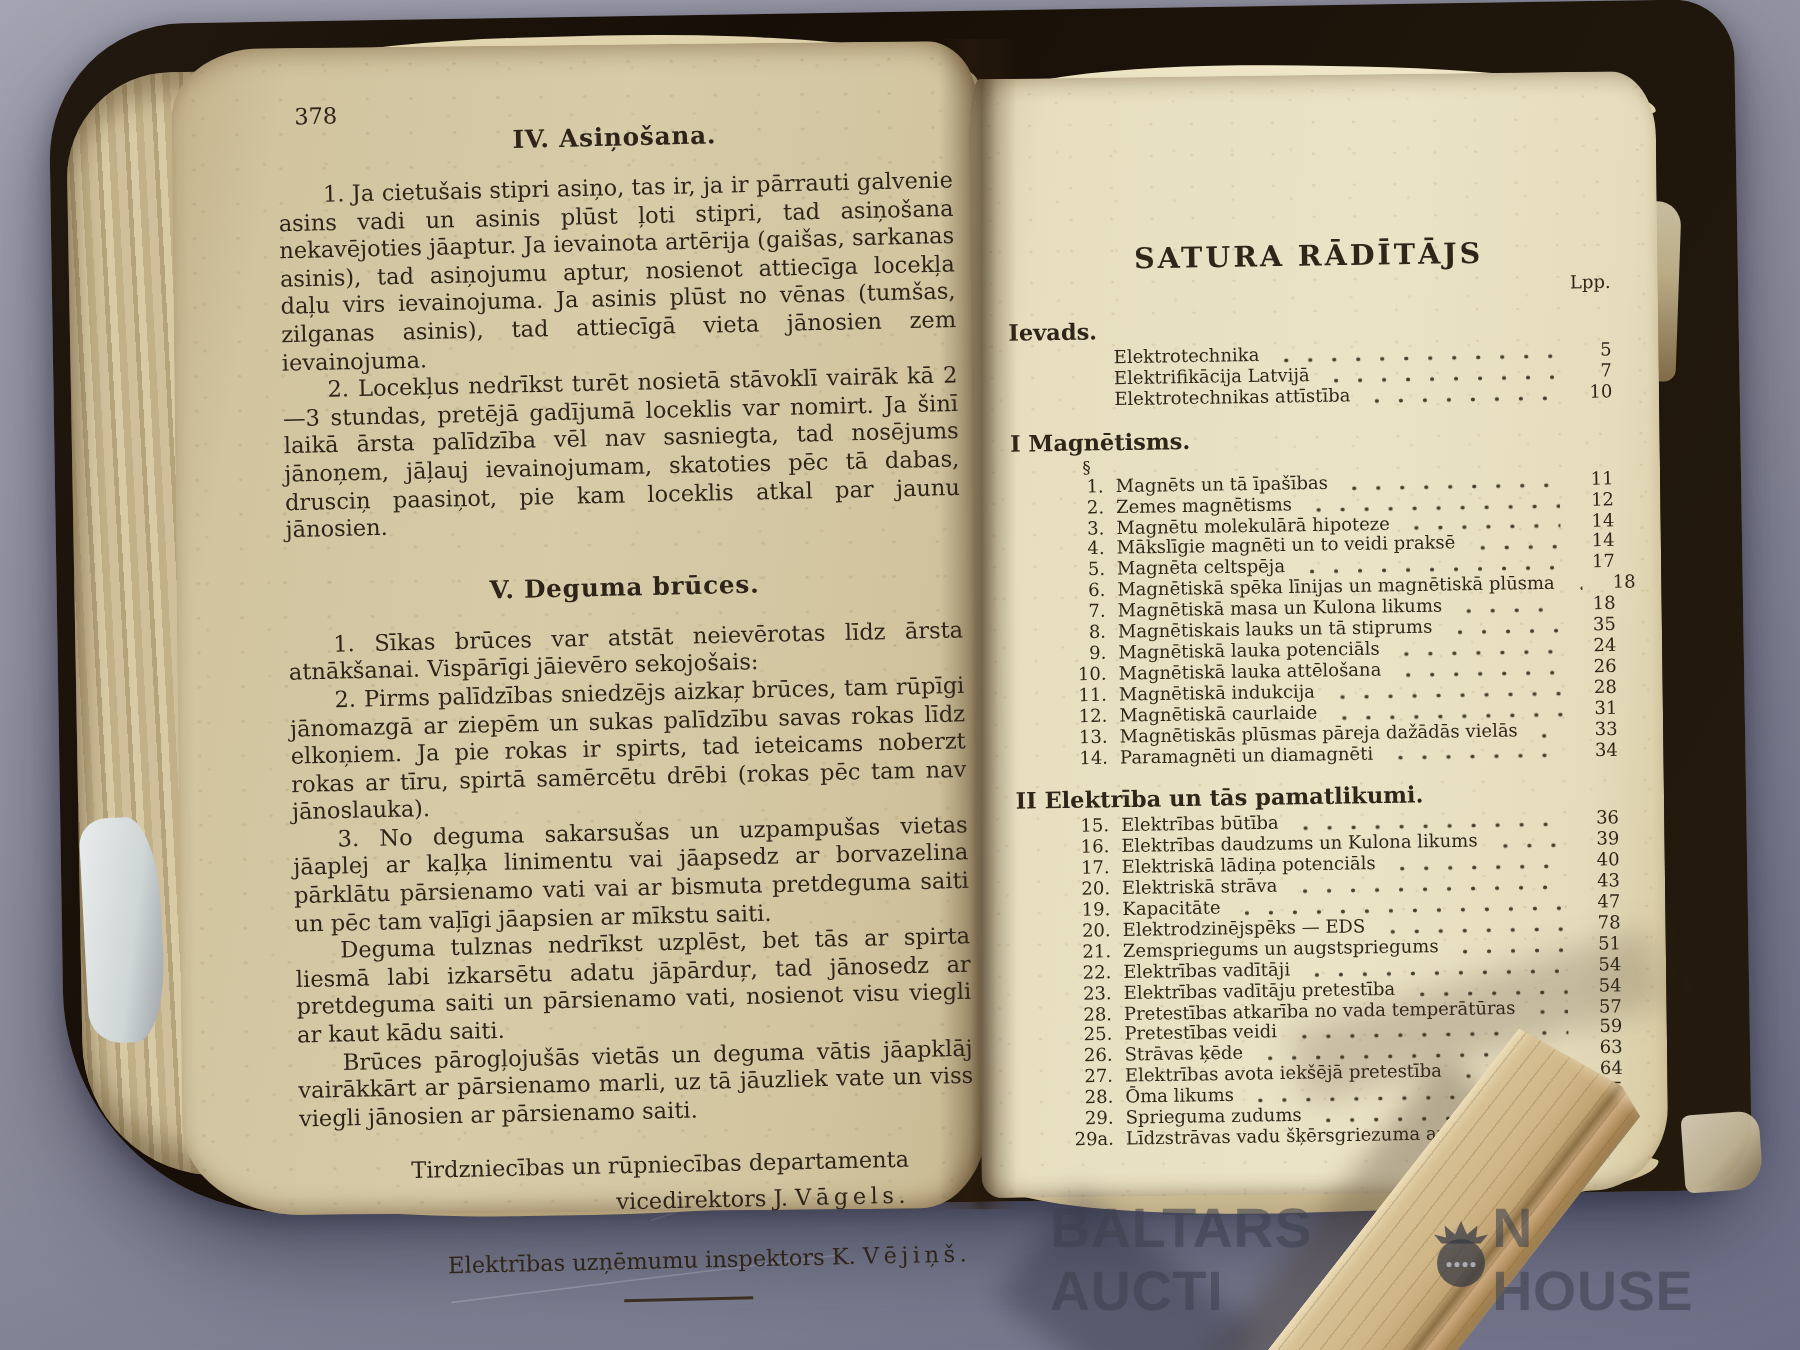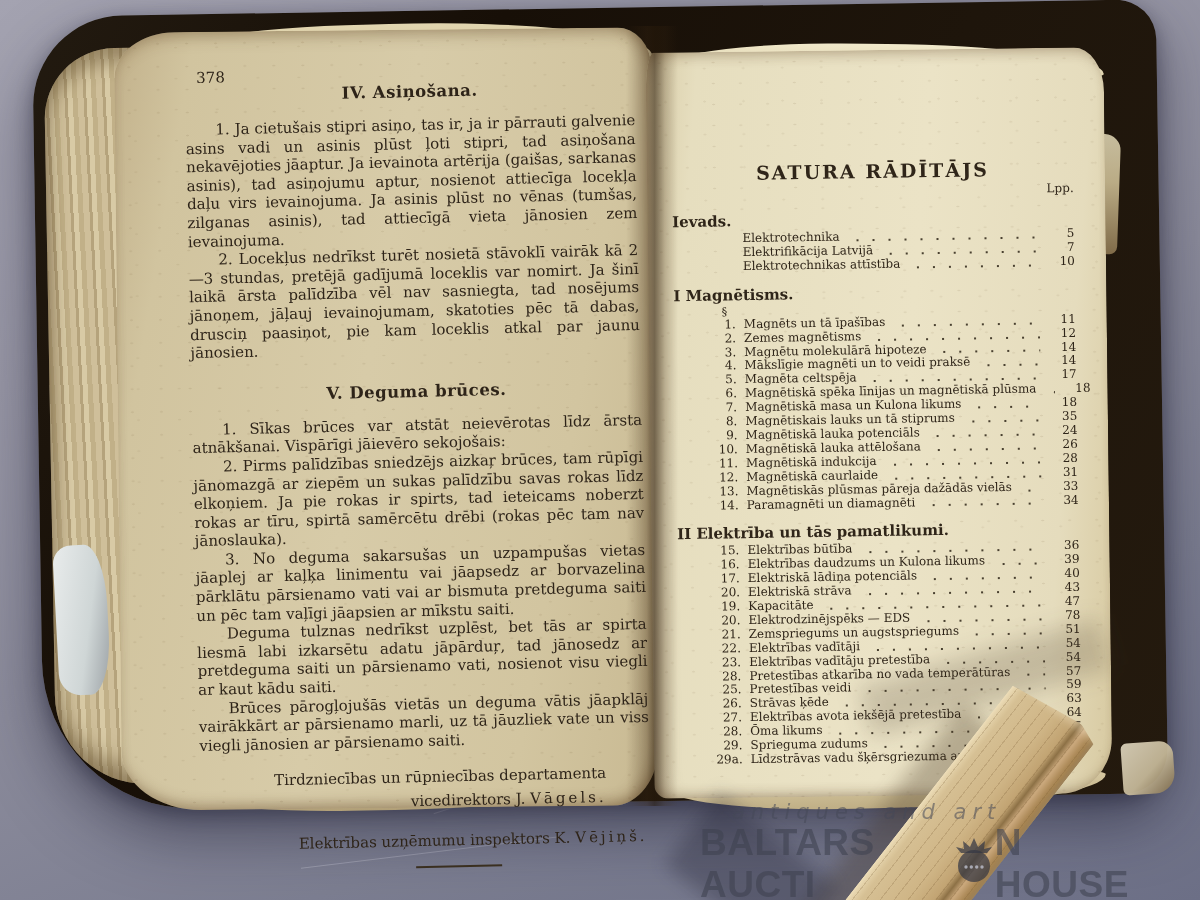--- a/index.html
+++ b/index.html
@@ -361,21 +361,20 @@
         </div>
       </div>
   </div>
 
   <div class="stick-shadow1"></div>
   <div class="stick-shadow2"></div>
   <div class="stick-shadow3"></div>
   <div class="stick"></div>
 
   <div class="watermark">
-    <div class="wm-line1">antiques and art</div>
     <div class="wm-line2">
       <span>BALTARS AUCTI</span>
       <span class="wm-logo">
         <svg width="40" height="46" viewBox="0 0 40 46">
           <g fill="rgba(52,55,68,.72)">
             <polygon points="20,1 24,10 31,4 30,12 38,10 33,16 7,16 2,10 10,12 9,4 16,10"></polygon>
             <circle cx="20" cy="29" r="16"></circle>
           </g>
           <g fill="rgba(190,192,205,.8)">
             <circle cx="12" cy="30" r="1.7"></circle>

